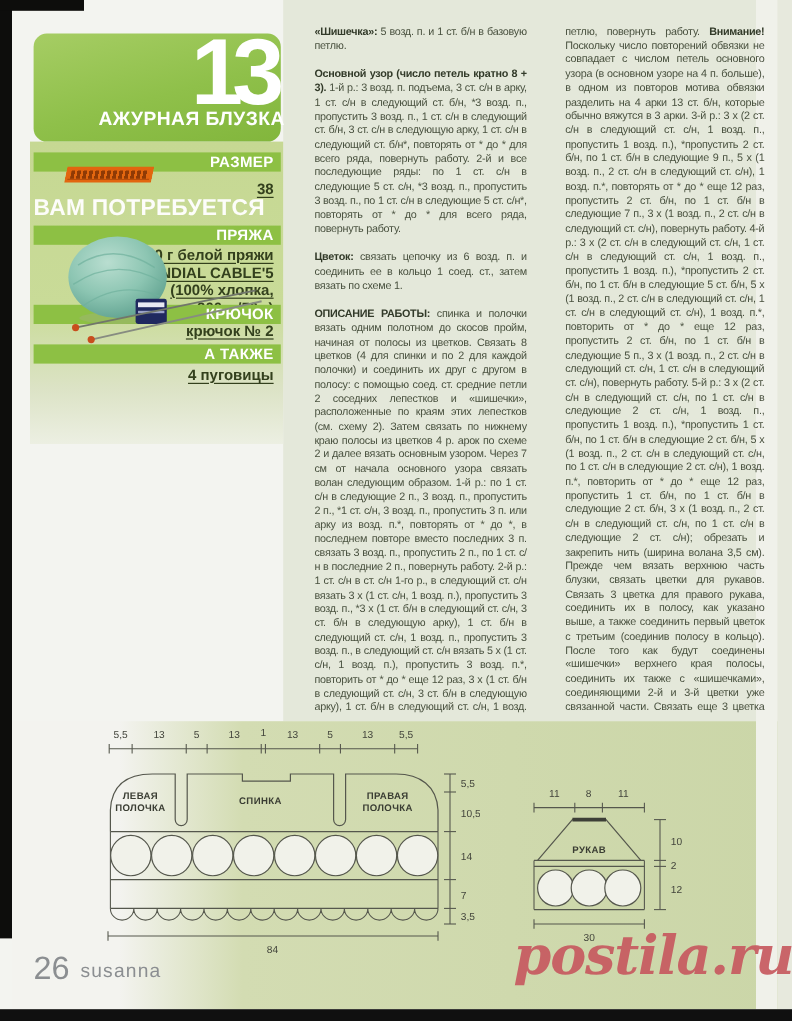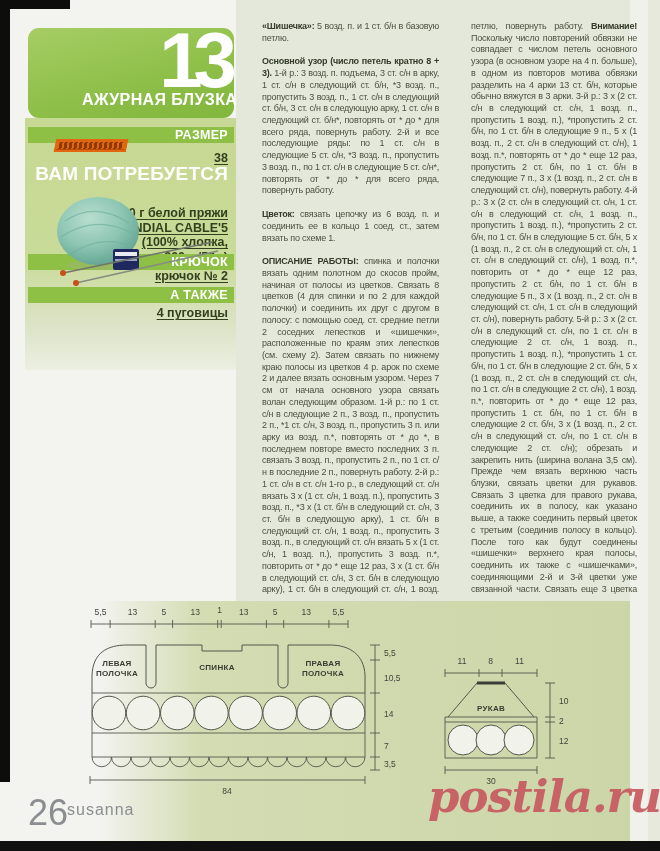--- a/index.html
+++ b/index.html
@@ -27,21 +27,21 @@
   .card .title{position:absolute;left:10px;bottom:9px;color:#fff;font-size:16px;
     font-weight:bold;letter-spacing:.4px;white-space:nowrap;margin-left:44px;}
 
   
   .band{position:absolute;left:28px;width:206px;height:16px;background:#8dc044;
     color:#fff;font-size:12.5px;font-weight:bold;text-align:right;
     line-height:16px;padding-right:6px;box-sizing:border-box;letter-spacing:.3px;}
   .sideval{position:absolute;left:28px;width:200px;text-align:right;color:#33401d;
     font-size:12.5px;font-weight:bold;line-height:14.5px;
     text-decoration:underline;text-decoration-thickness:1px;text-underline-offset:2px;}
-  .needs{position:absolute;left:28px;width:200px;text-align:right;color:#fdfdfa;
+  .needs{position:absolute;left:28px;width:200px;text-align:left;color:#fdfdfa;
     font-size:19px;font-weight:bold;letter-spacing:.2px;}
   .brand-logo{position:absolute;left:55px;top:139px;width:72px;height:13px;
     background:#e2660f;transform:skewX(-12deg);
     box-shadow:inset 0 0 0 2px #e2660f, inset 0 -3px 0 #b94d08;overflow:hidden;}
   .brand-logo i{position:absolute;left:4px;top:3px;width:64px;height:7px;
     background:repeating-linear-gradient(90deg,#8f3a05 0 3px,#e2660f 3px 5px);}
 
   
   .col{position:absolute;top:9px;height:586px;color:#49513f;font-size:9px;
     line-height:11.72px;letter-spacing:-.22px;overflow:hidden;}
@@ -52,21 +52,21 @@
 
   
   svg text{font-family:"Liberation Sans",sans-serif;}
   .mline{stroke:#55574d;stroke-width:1;fill:none;}
   .thin{stroke:#55574d;stroke-width:.9;fill:none;}
   .num{font-size:8.5px;fill:#43453c;}
   .piece{font-size:8px;font-weight:bold;fill:#3a3d33;letter-spacing:.3px;}
   .flower{fill:#f1f2ea;stroke:#55574d;stroke-width:1;}
 
   
-  .pageno{position:absolute;left:28px;top:792px;color:#8b8e91;font-size:36px;}
+  .pageno{position:absolute;left:28px;top:792px;color:#8b8e91;font-size:27px;}
   .magname{position:absolute;left:67px;top:801px;color:#8b8e91;font-size:16px;letter-spacing:1px;}
   .watermark{position:absolute;left:428px;top:770px;color:#c75a60;
     font-family:"DejaVu Serif","Liberation Serif",serif;font-weight:bold;font-style:italic;
     font-size:45px;letter-spacing:-1px;opacity:.92;}
 
   
   .yarnwrap{position:absolute;left:45px;top:193px;width:185px;height:120px;}
 </style>
 </head>
 <body>
@@ -86,20 +86,23 @@
 
   <div class="band" style="top:127px;">
     <span>РАЗМЕР</span>
   </div>
   <div class="brand-logo">
       <i></i>
     </div>
   <div class="sideval" style="top:151px;text-align:right;">38</div>
   <div class="needs" style="top:163px;">ВАМ ПОТРЕБУЕТСЯ</div>
 
+  <div class="band" style="top:188px;">
+    <span>ПРЯЖА</span>
+  </div>
   <div class="sideval" style="top:206px;">
     <div>300 г белой пряжи</div>
     <div>MONDIAL CABLE'5</div>
     <div>(100% хлопка,</div>
     <div>200 м/50 г)</div>
   </div>
   <div class="band" style="top:254px;">
     <span>КРЮЧОК</span>
   </div>
   <div class="sideval" style="top:269px;">крючок № 2</div>

